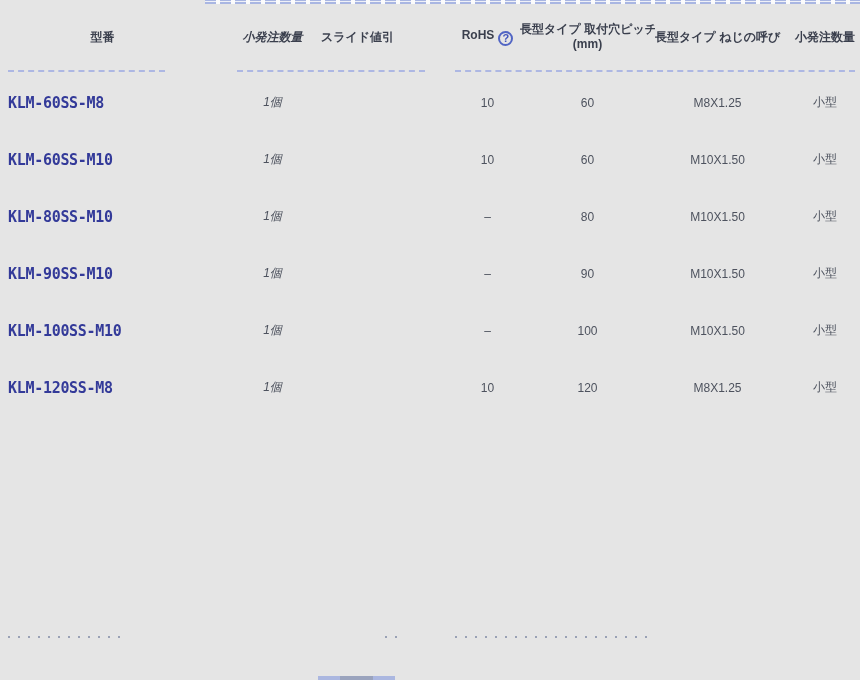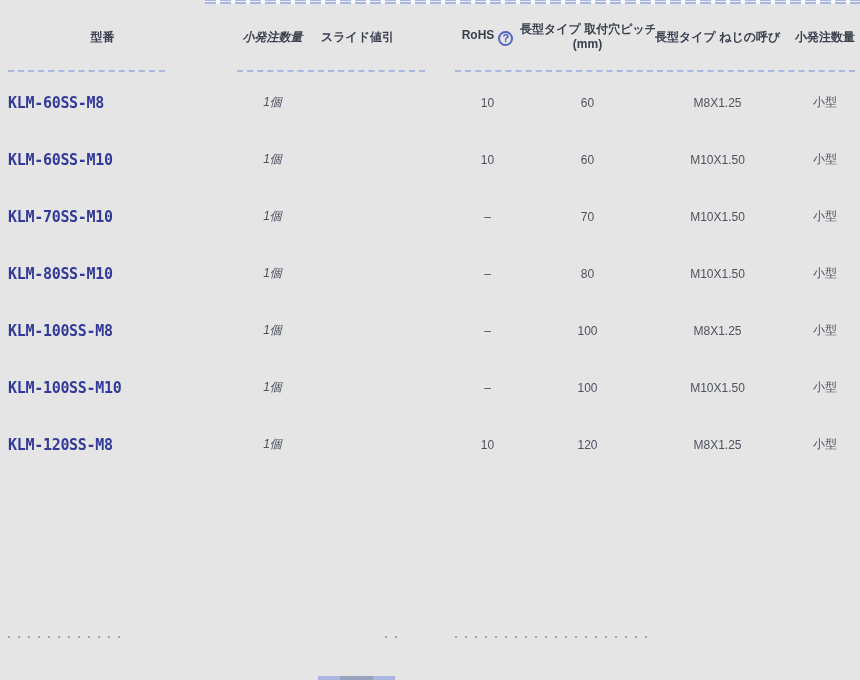--- a/index.html
+++ b/index.html
@@ -153,55 +153,45 @@
       <td class="c-qty">1個</td>
       <td class="c-slide"></td>
       <td class="c-spacer"></td>
       <td class="c-rohs">10</td>
       <td class="c-pitch">60</td>
       <td class="c-thread">M10X1.50</td>
       <td class="c-size">小型</td>
     </tr>
 
 
-    <tr>
-      <td class="c-model"><a class="part-link">KLM-70SS-M10</a></td>
-      <td class="c-qty">1個</td>
-      <td class="c-slide"></td>
-      <td class="c-spacer"></td>
-      <td class="c-rohs">–</td>
-      <td class="c-pitch">70</td>
-      <td class="c-thread">M10X1.50</td>
-      <td class="c-size">小型</td>
-    </tr>
 
 
     <tr>
       <td class="c-model"><a class="part-link">KLM-80SS-M10</a></td>
       <td class="c-qty">1個</td>
       <td class="c-slide"></td>
       <td class="c-spacer"></td>
       <td class="c-rohs">–</td>
       <td class="c-pitch">80</td>
       <td class="c-thread">M10X1.50</td>
       <td class="c-size">小型</td>
     </tr>
 
 
-
-    <tr>
-      <td class="c-model"><a class="part-link">KLM-100SS-M8</a></td>
+    <tr>
+      <td class="c-model"><a class="part-link">KLM-90SS-M10</a></td>
       <td class="c-qty">1個</td>
       <td class="c-slide"></td>
       <td class="c-spacer"></td>
       <td class="c-rohs">–</td>
-      <td class="c-pitch">100</td>
-      <td class="c-thread">M8X1.25</td>
-      <td class="c-size">小型</td>
-    </tr>
+      <td class="c-pitch">90</td>
+      <td class="c-thread">M10X1.50</td>
+      <td class="c-size">小型</td>
+    </tr>
+
 
     <tr>
       <td class="c-model"><a class="part-link">KLM-100SS-M10</a></td>
       <td class="c-qty">1個</td>
       <td class="c-slide"></td>
       <td class="c-spacer"></td>
       <td class="c-rohs">–</td>
       <td class="c-pitch">100</td>
       <td class="c-thread">M10X1.50</td>
       <td class="c-size">小型</td>

